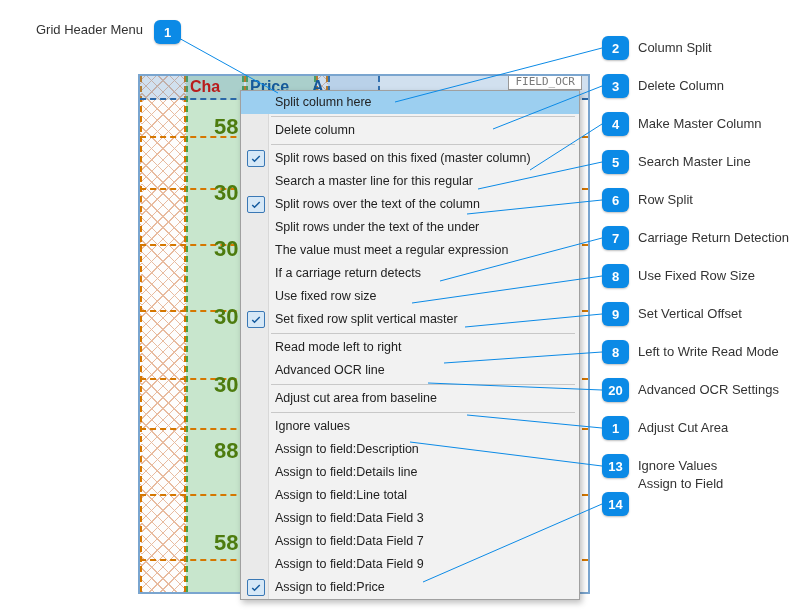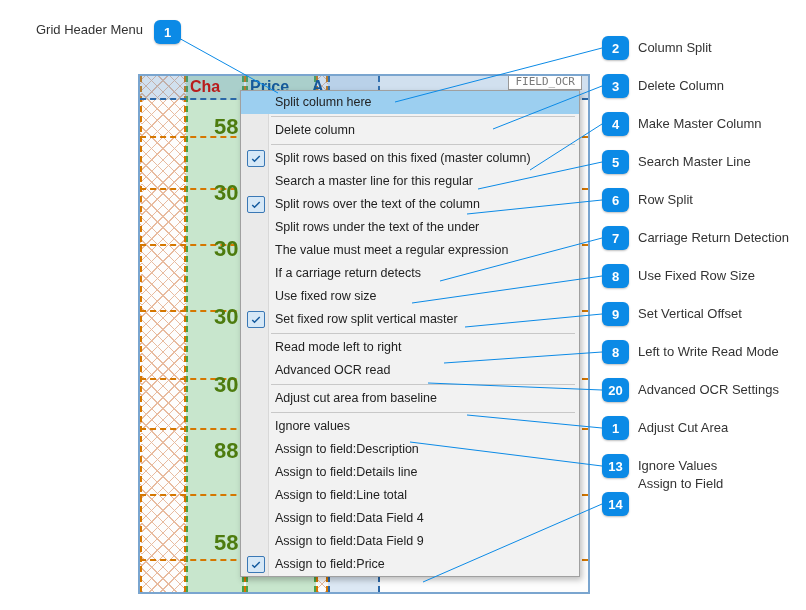--- a/index.html
+++ b/index.html
@@ -300,21 +300,21 @@
         </svg>
       </span>
     <span>Set fixed row split vertical master</span>
   </div>
   <div class="menu-sep"></div>
 
   <div class="menu-item">
     <span>Read mode left to right</span>
   </div>
   <div class="menu-item">
-    <span>Advanced OCR read</span>
+    <span>Advanced OCR line</span>
   </div>
   <div class="menu-sep"></div>
 
   <div class="menu-item">
     <span>Adjust cut area from baseline</span>
   </div>
   <div class="menu-sep"></div>
 
   <div class="menu-item">
     <span>Ignore values</span>
@@ -322,21 +322,24 @@
   <div class="menu-item">
     <span>Assign to field:Description</span>
   </div>
   <div class="menu-item">
     <span>Assign to field:Details line</span>
   </div>
   <div class="menu-item">
     <span>Assign to field:Line total</span>
   </div>
   <div class="menu-item">
-    <span>Assign to field:Data Field 4</span>
+    <span>Assign to field:Data Field 3</span>
+  </div>
+  <div class="menu-item">
+    <span>Assign to field:Data Field 7</span>
   </div>
   <div class="menu-item">
     <span>Assign to field:Data Field 9</span>
   </div>
   <div class="menu-item">
     <span class="check">
         <svg viewBox="0 0 16 16">
           <path d="M3 8l3 3 7-7" stroke="#145a9e" stroke-width="2" fill="none"></path>
         </svg>
       </span>

